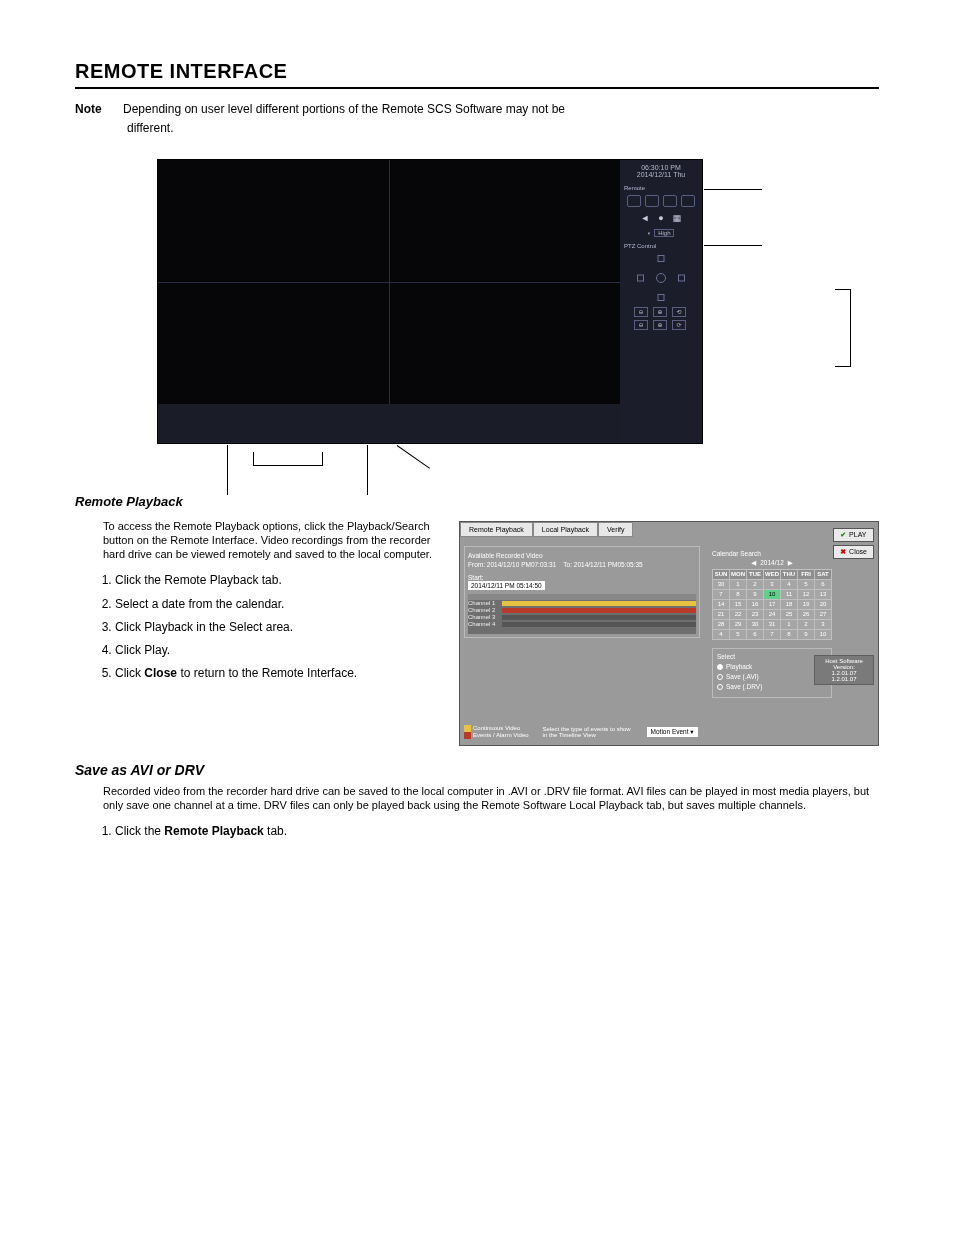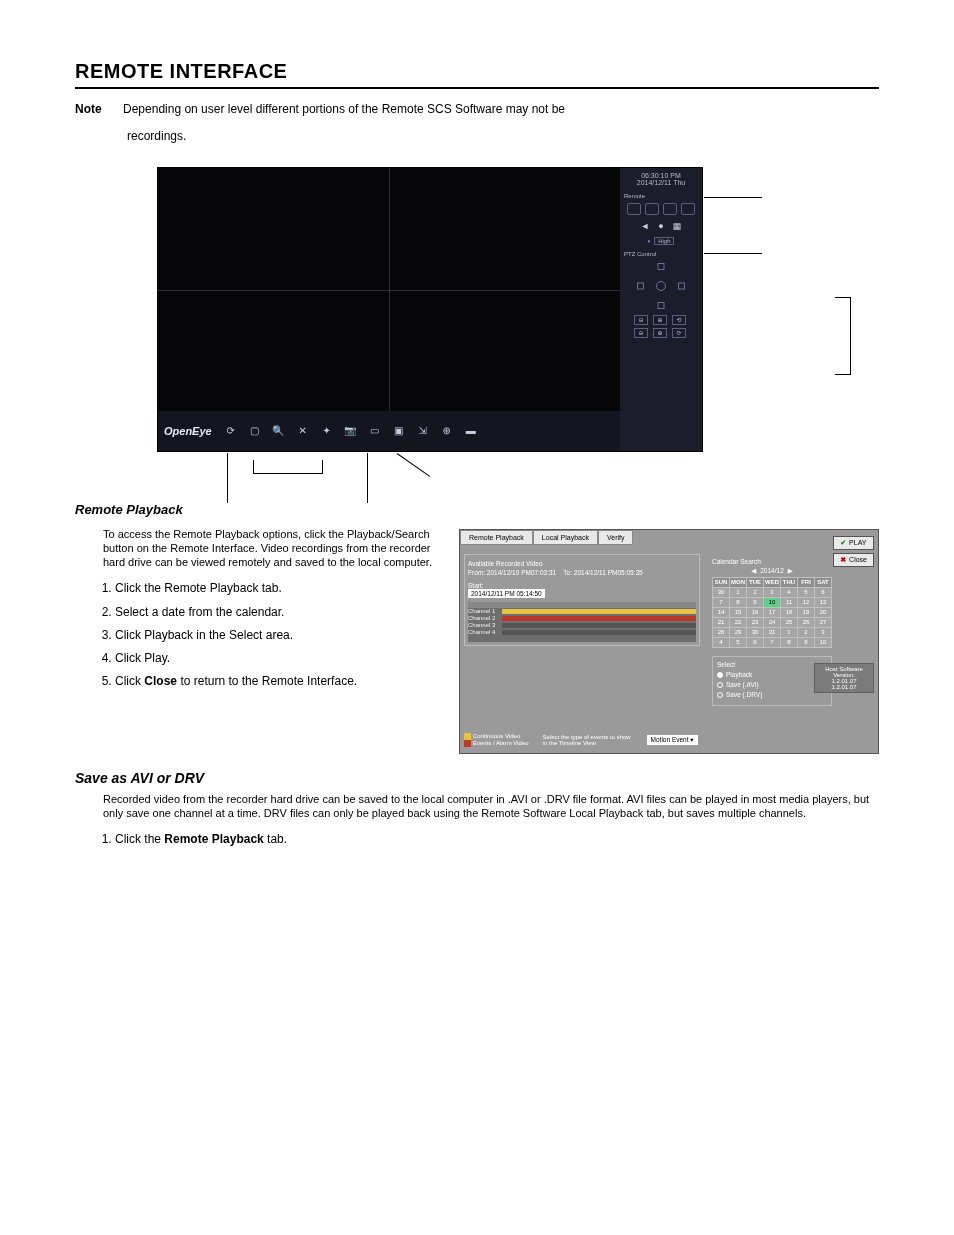--- a/index.html
+++ b/index.html
@@ -1,20 +1,20 @@
 <!DOCTYPE html>
 <html><head>
 <meta charset="utf-8">
 <style>
 * { box-sizing: border-box; margin: 0; padding: 0; }
 body { font-family: Arial, sans-serif; background: #fff; width: 954px; margin: 0 auto; color: #000; font-size: 11px; }
 .page { padding: 60px 75px 40px 75px; }
 .title { font-size: 20px; font-weight: 900; letter-spacing: 0.5px; border-bottom: 2px solid #000; padding-bottom: 4px; margin-bottom: 12px; font-family: Arial Black, Arial, sans-serif; }
 .section-note { font-size: 12px; margin: 12px 0 22px 0; line-height: 1.4; }
-.section-note .sub { margin-left: 28px; margin-top: 10px; }
+.section-note .sub { margin-left: 28px; margin-top: 2px; }
 .subheading { font-size: 13px; font-weight: bold; margin: 8px 0 10px 0; font-style: italic; }
 .indent { margin-left: 28px; font-size: 11px; line-height: 1.3; }
 
 
 .shot1-wrap { position: relative; width: 640px; margin: 10px auto 50px auto; }
 .shot1 { width: 546px; height: 285px; background: #1a1c28; position: relative; border: 1px solid #000; }
 .vgrid { position: absolute; left: 0; top: 0; width: 462px; height: 244px; background: #060609; }
 .vgrid::before { content:""; position:absolute; left:50%; top:0; width:1px; height:100%; background:#2a2e45; }
 .vgrid::after { content:""; position:absolute; top:50%; left:0; height:1px; width:100%; background:#2a2e45; }
 .bottombar { position:absolute; left:0; bottom:0; width:100%; height:40px; background:#13151f; display:flex; align-items:center; padding:0 6px; gap:6px; }
@@ -80,41 +80,27 @@
 </style>
 </head>
 <body>
 
 <div class="page">
   <h1 class="title">REMOTE INTERFACE</h1>
 
   <div class="section-note">
     <span style="font-weight:bold">Note</span>
     <span class="sub" style="display:inline; margin-left:18px;">Depending on user level different portions of the Remote SCS Software may not be</span>
-    <div class="sub" style="margin-left:52px;">recordings.</div>
+    <div class="sub" style="margin-left:52px;">different.</div>
   </div>
 
 
   <div class="shot1-wrap">
     <div class="shot1">
       <div class="vgrid"></div>
-      <div class="bottombar">
-        <span class="brand">OpenEye</span>
-        <span class="ticon">⟳</span>
-        <span class="ticon">▢</span>
-        <span class="ticon">🔍</span>
-        <span class="ticon">✕</span>
-        <span class="ticon">✦</span>
-        <span class="ticon">📷</span>
-        <span class="ticon">▭</span>
-        <span class="ticon">▣</span>
-        <span class="ticon">⇲</span>
-        <span class="ticon">⊕</span>
-        <span class="ticon">▬</span>
-      </div>
       <div class="rside">
         <div class="clock">
           <div>06:30:10 PM</div>
           <div>2014/12/11 Thu</div>
         </div>
         <div style="font-size:6px;">Remote</div>
         <div class="rrow">
           <div class="ric"></div>
           <div class="ric"></div>
           <div class="ric"></div>

